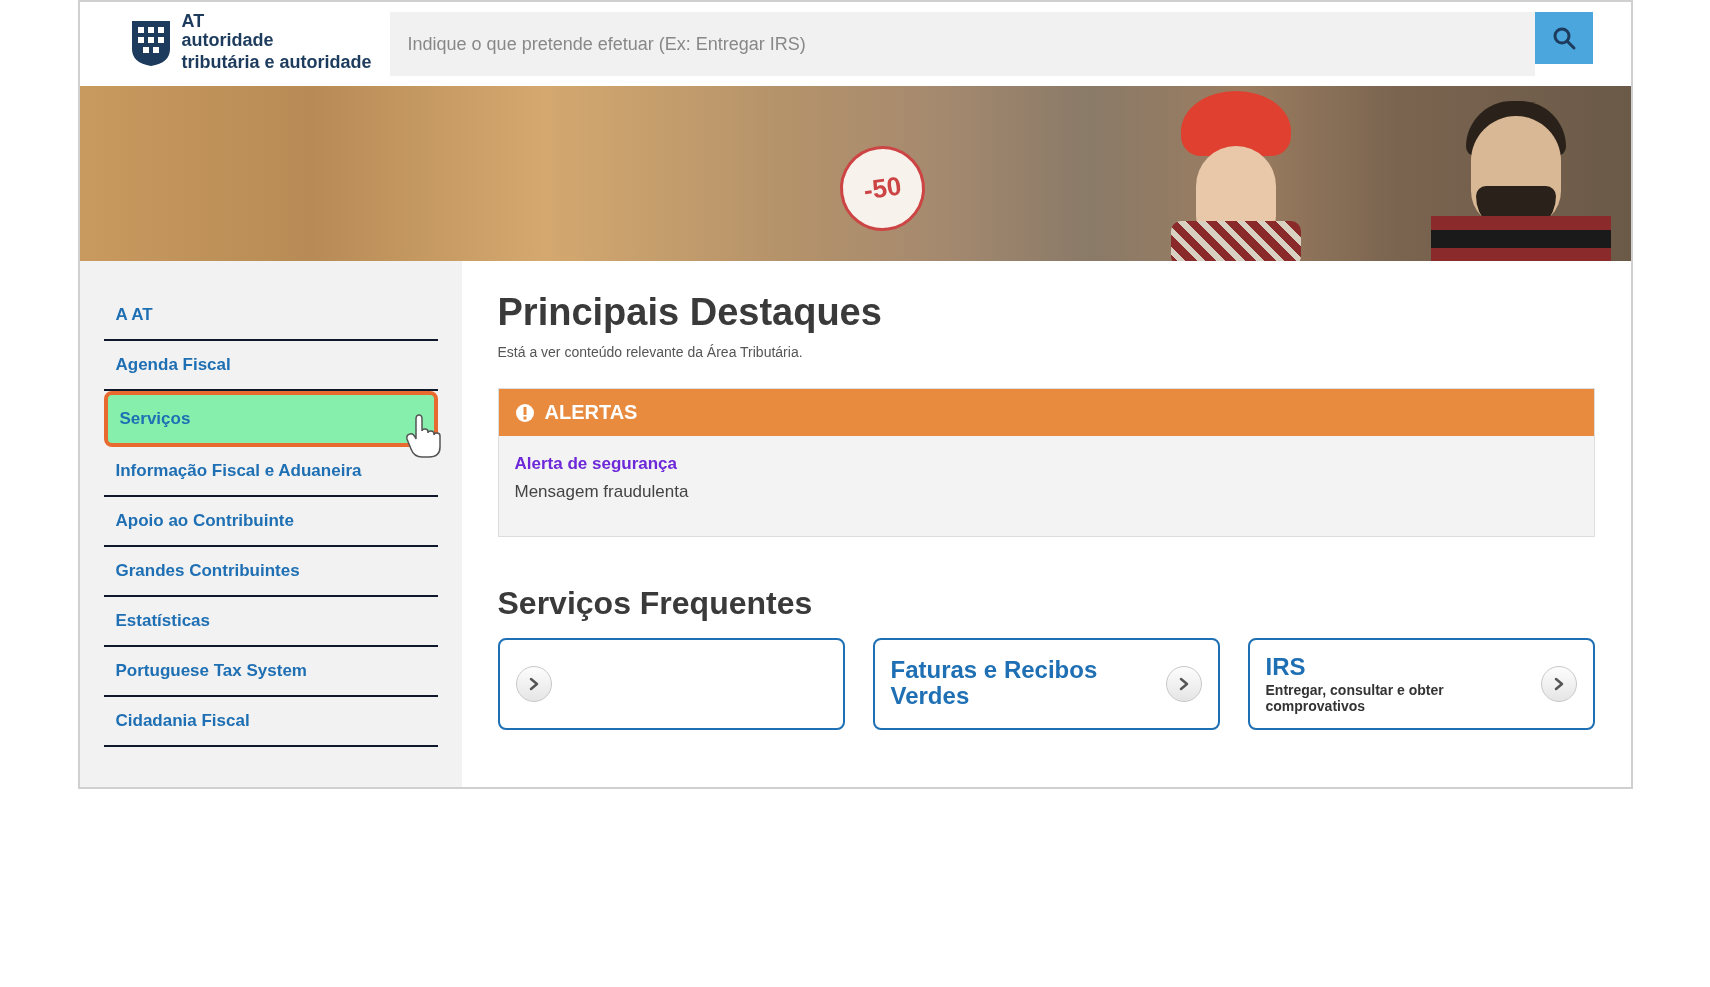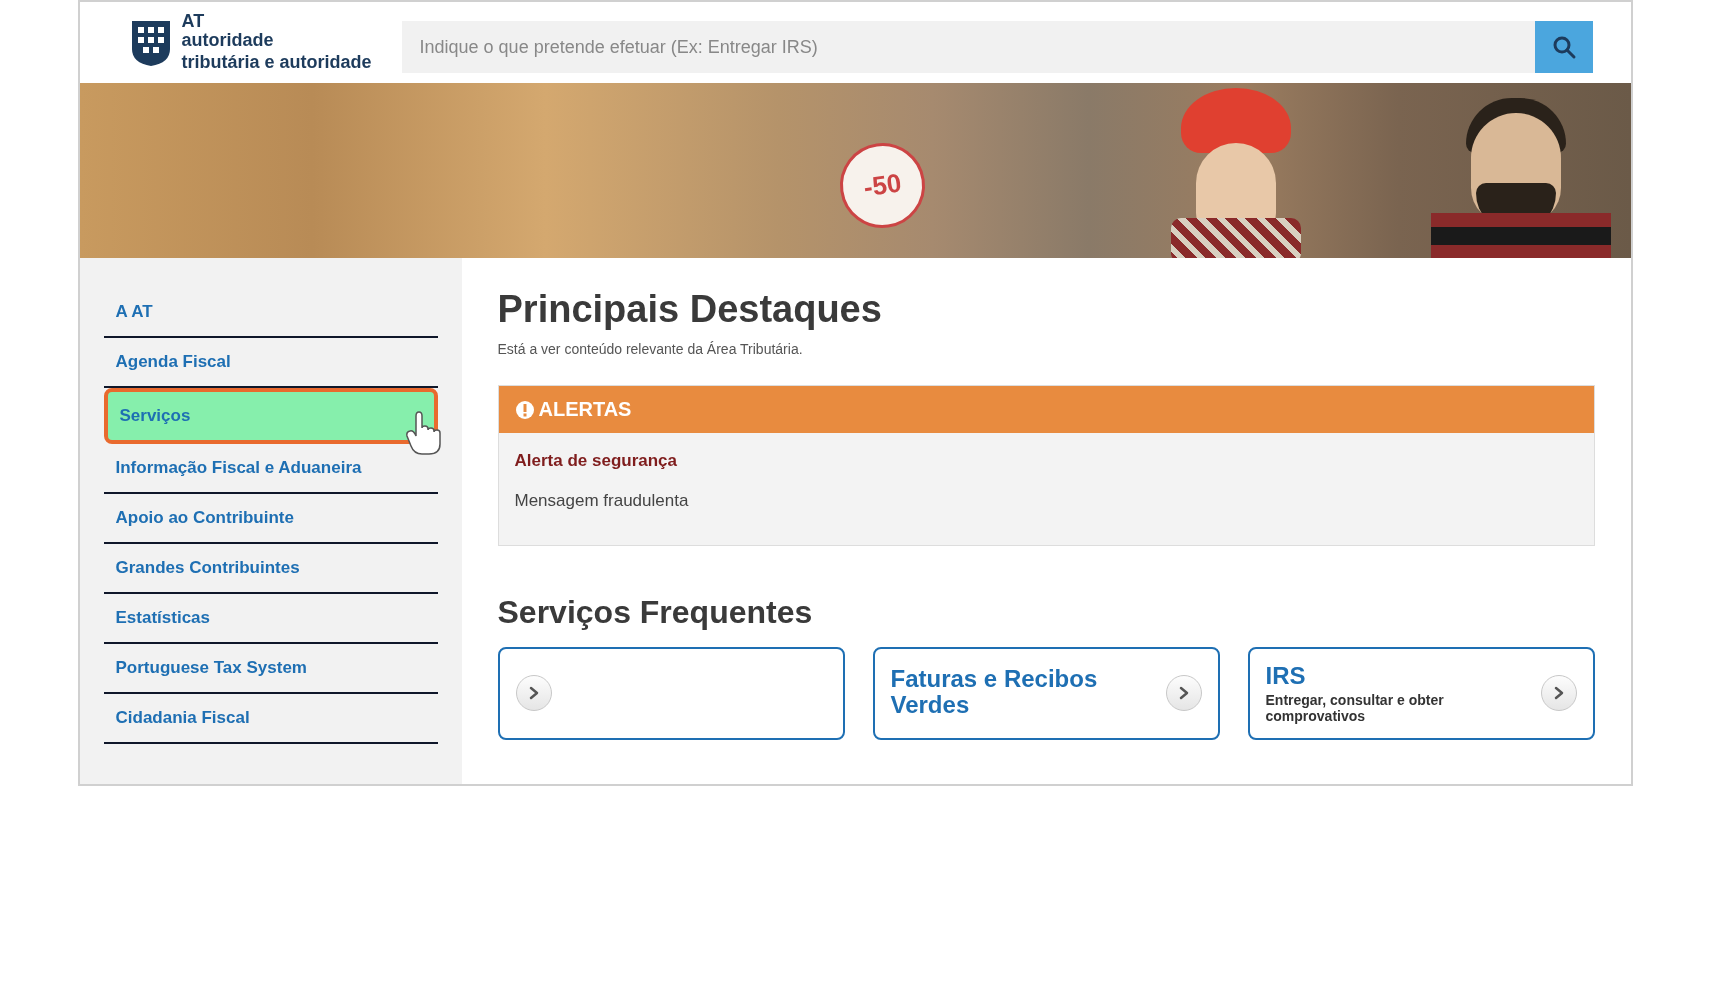--- a/index.html
+++ b/index.html
@@ -1,28 +1,28 @@
 <!DOCTYPE html>
 <html><head>
 <meta charset="utf-8">
 <style>
   * { box-sizing: border-box; margin: 0; padding: 0; }
   body { font-family: Arial, Helvetica, sans-serif; background: #fff; color: #333; }
   .frame { width: 1555px; margin: 0 auto; border: 2px solid #d0d0d0; background: #fff; position: relative; }
   
   
-  .header { display: flex; align-items: flex-end; padding: 10px 38px 10px 50px; gap: 30px; background: #fff; }
+  .header { display: flex; align-items: flex-start; padding: 10px 38px 10px 50px; gap: 18px; background: #fff; }
   .logo-block { display: flex; align-items: center; gap: 10px; }
   .logo-shield { width: 42px; height: 48px; }
   .logo-text { color: #1d3b5c; }
   .logo-text .l1 { font-weight: bold; font-size: 18px; display: block; line-height: 1; }
   .logo-text .l2 { font-weight: bold; font-size: 18px; display: block; line-height: 1.2; }
   .logo-text .l3 { font-weight: bold; font-size: 18px; display: block; line-height: 1.2; }
   .search-wrap { flex: 1; display: flex; position: relative; }
-  .search-input { flex: 1; height: 52px; border: none; background: #f1f1f1; font-size: 18px; padding: 0 18px; color: #555; }
+  .search-input { flex: 1; height: 64px; border: none; background: #f1f1f1; font-size: 18px; padding: 0 18px; color: #555; }
   .search-input::placeholder { color: #888; }
   .search-btn { width: 58px; height: 52px; background: #4ba6de; border: none; display: flex; align-items: center; justify-content: center; cursor: pointer; margin-left: auto; }
   
   
   .banner { height: 175px; background: linear-gradient(90deg, #c89a5f 0%, #b88b56 15%, #d4a86f 30%, #b5936a 45%, #a68a6f 55%, #8a7a68 65%, #9b7d60 75%, #7a6450 85%, #6b5a48 100%); position: relative; overflow: hidden; }
   .banner-hat { position:absolute; right:340px; top:5px; width:110px; height:65px; background:#e04030; border-radius:55px 55px 20px 20px / 40px 40px 20px 20px; }
   .banner-face1 { position:absolute; right:355px; top:60px; width:80px; height:100px; background:#e8c8a8; border-radius:40px 40px 30px 30px; }
   .banner-scarf { position:absolute; right:330px; top:135px; width:130px; height:45px; background: repeating-linear-gradient(45deg,#8a2a2a 0 8px,#d8d0c0 8px 14px); border-radius:10px; }
   .banner-tag { position:absolute; left:760px; top:60px; width:85px; height:85px; background:#f7f2ec; border:3px solid #c44; border-radius:50%; display:flex; align-items:center; justify-content:center; color:#c44; font-weight:bold; font-size:26px; transform:rotate(-8deg);}
   .banner-face2 { position:absolute; right:70px; top:30px; width:90px; height:110px; background:#d9b896; border-radius:45px 45px 35px 35px; }
@@ -36,23 +36,23 @@
   .side-item { display:block; padding: 14px 12px; border-bottom: 2px solid #0f172a; color: #1e6fb3; font-weight: bold; font-size: 17px; text-decoration: none; cursor: pointer; }
   .side-item.highlighted { border: 4px solid #e96a2e; border-radius: 8px; position: relative; background:#86efac; }
   
   .cursor-hand { position:absolute; right:-10px; top:18px; pointer-events:none; z-index:5; }
   
   .main { flex:1; padding: 30px 36px 20px 36px; }
   .h1 { font-size: 38px; font-weight: bold; color: #3a3a3a; margin-bottom: 10px; }
   .subtitle { font-size: 14px; color: #555; margin-bottom: 28px; }
   
   .alert-box { border: 1px solid #ddd; margin-bottom: 48px; }
-  .alert-header { background: #e88b3f; color: #fff; padding: 12px 16px; display:flex; align-items:center; gap:4px; font-size:20px; font-weight:bold; }
+  .alert-header { background: #e88b3f; color: #fff; padding: 12px 16px; display:flex; align-items:center; gap:10px; font-size:20px; font-weight:bold; }
   .alert-body { background: #f3f3f3; padding: 18px 16px 34px 16px; }
-  .alert-title { font-weight:bold; font-size:17px; color:#7f1d1d; margin-bottom:20px; }
+  .alert-title { font-weight:bold; font-size:17px; color:#6d28d9; margin-bottom:8px; }
   .alert-msg { font-size:17px; color:#444; }
   
   .h2 { font-size: 32px; font-weight: bold; color: #3a3a3a; margin-bottom: 16px; }
   .cards { display:flex; gap:28px; }
   .card { flex:1; border:2px solid #1e6fb3; border-radius:8px; padding:14px 16px; display:flex; align-items:center; gap:12px; cursor:pointer; min-height:88px; }
   .card-text { flex:1; }
   .card-title { color:#1e6fb3; font-weight:bold; font-size:24px; line-height:1.1; }
   .card-desc { color:#333; font-weight:bold; font-size:14px; margin-top:2px; }
   .card-arrow { width:36px; height:36px; border-radius:50%; background:linear-gradient(#fdfdfd,#e5e5e5); border:1px solid #c8c8c8; display:flex; align-items:center; justify-content:center; flex-shrink:0; }
 </style>

